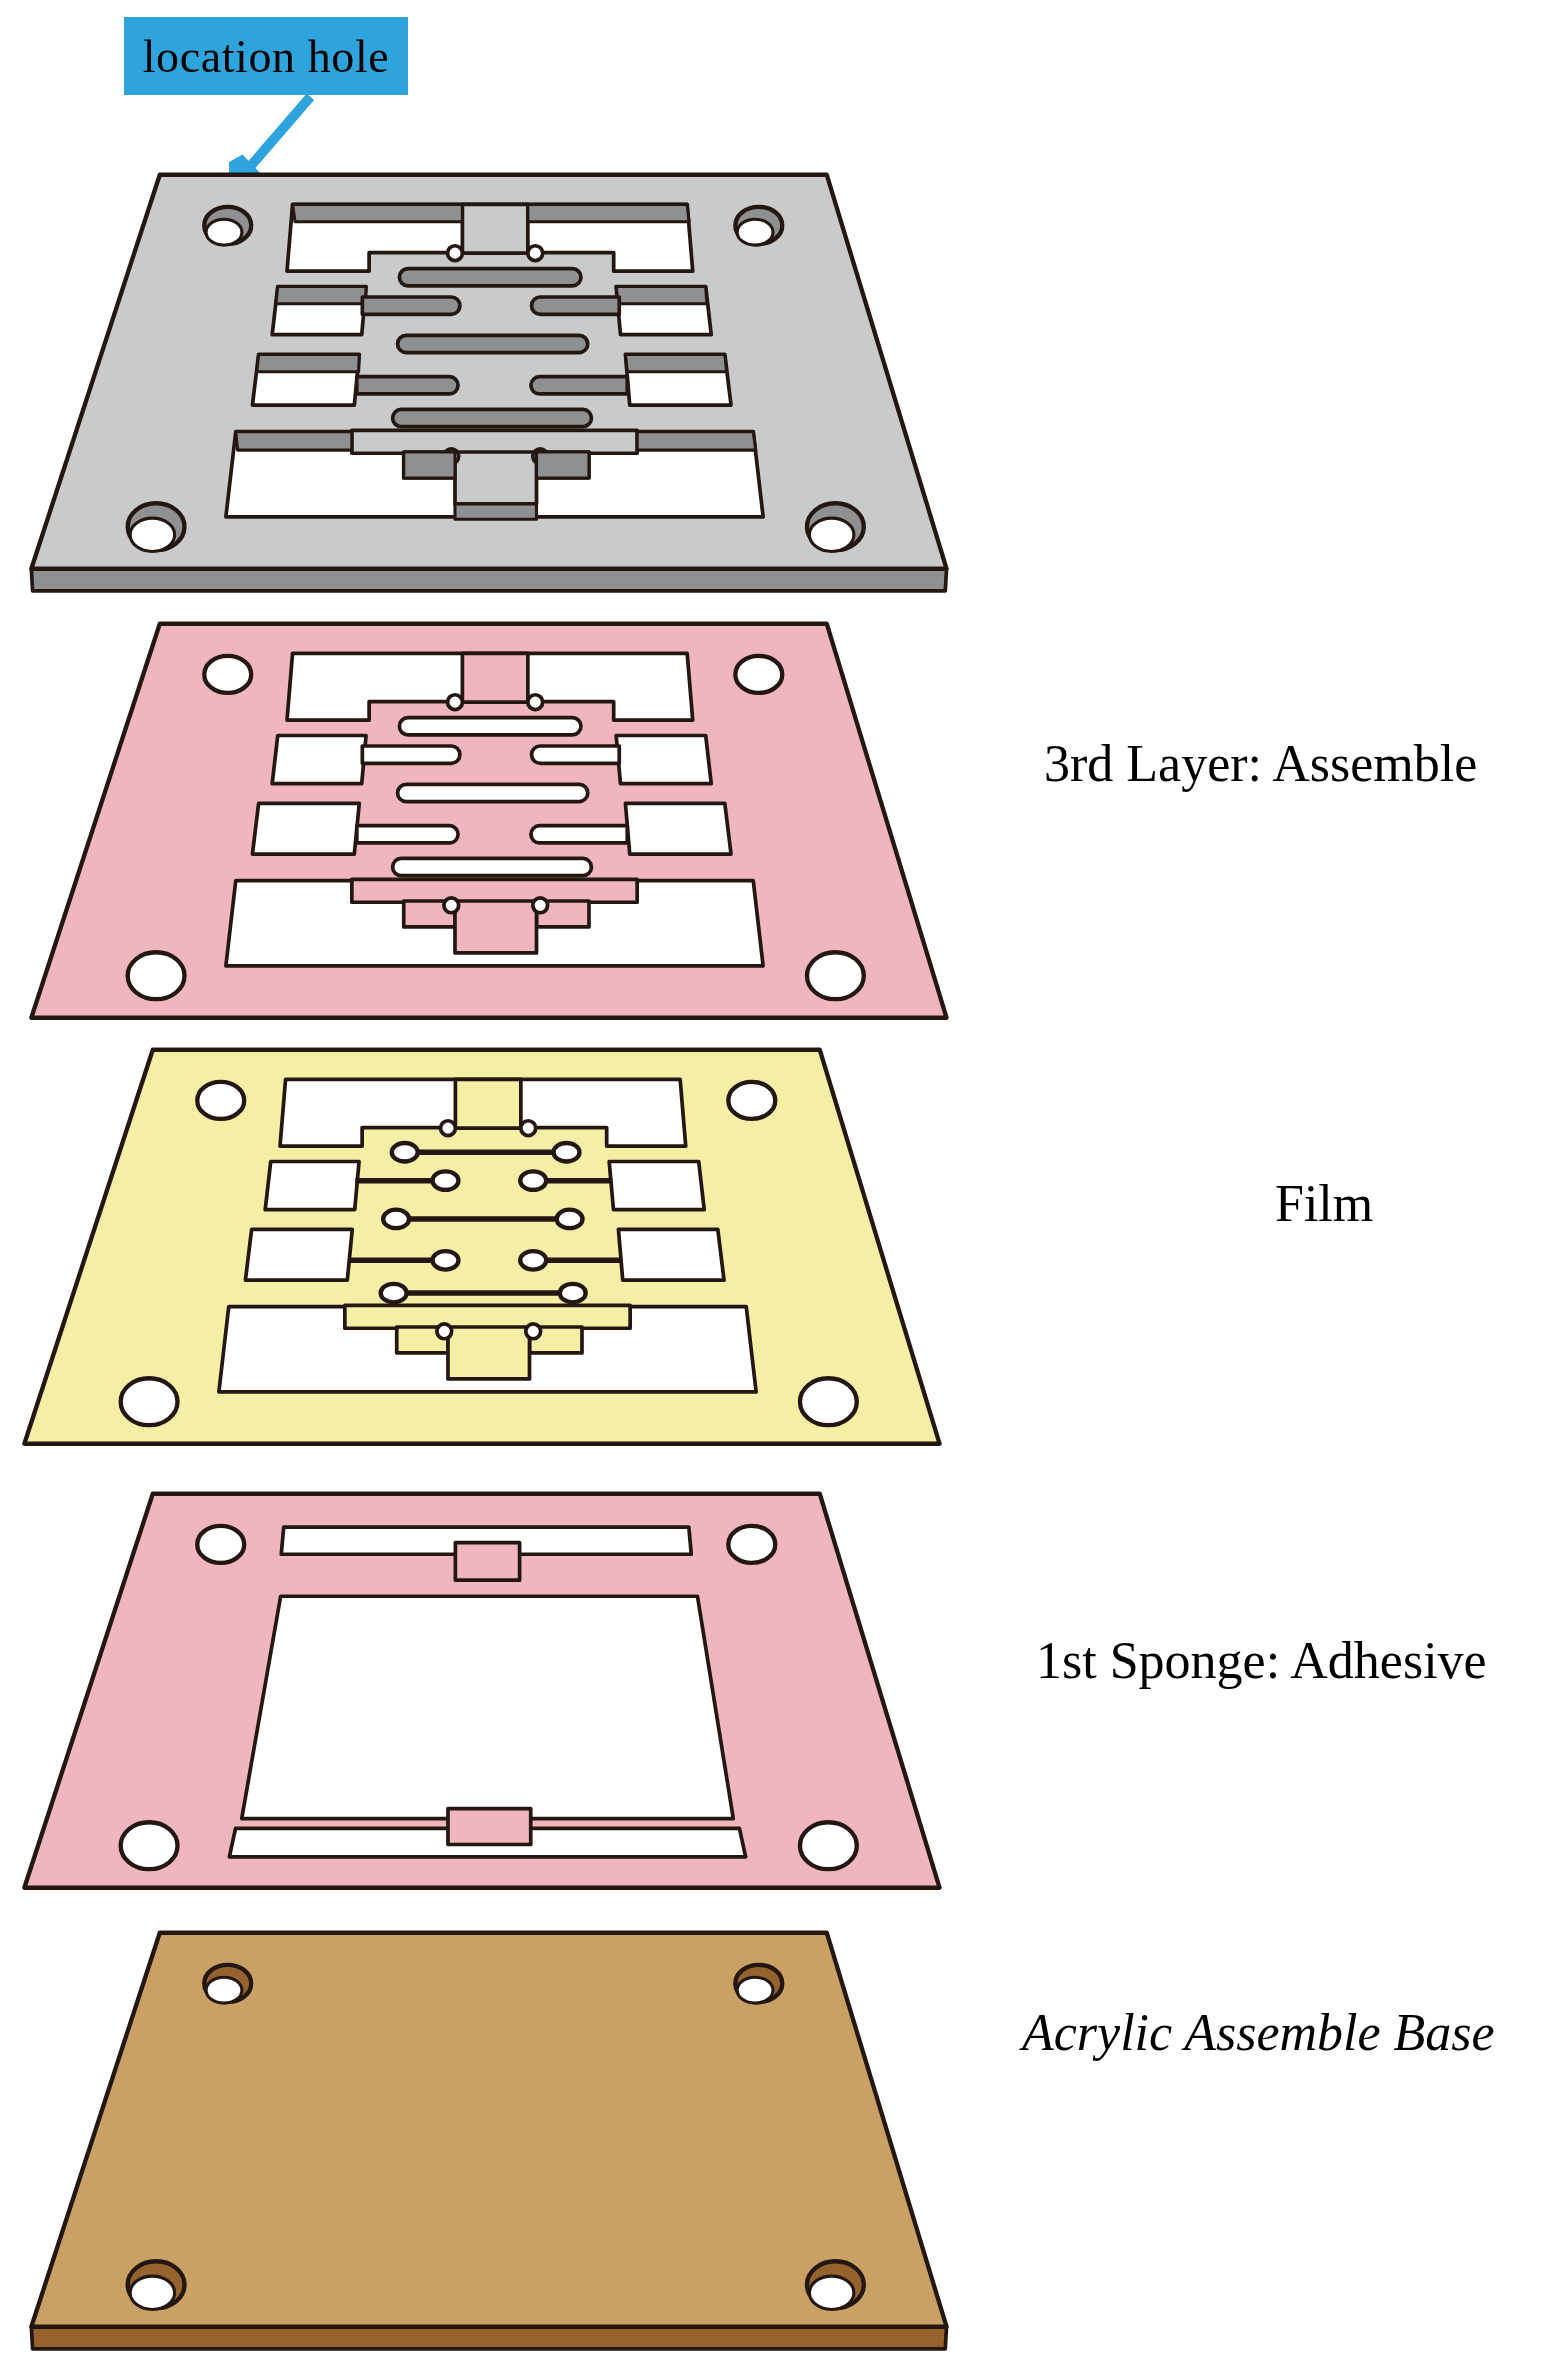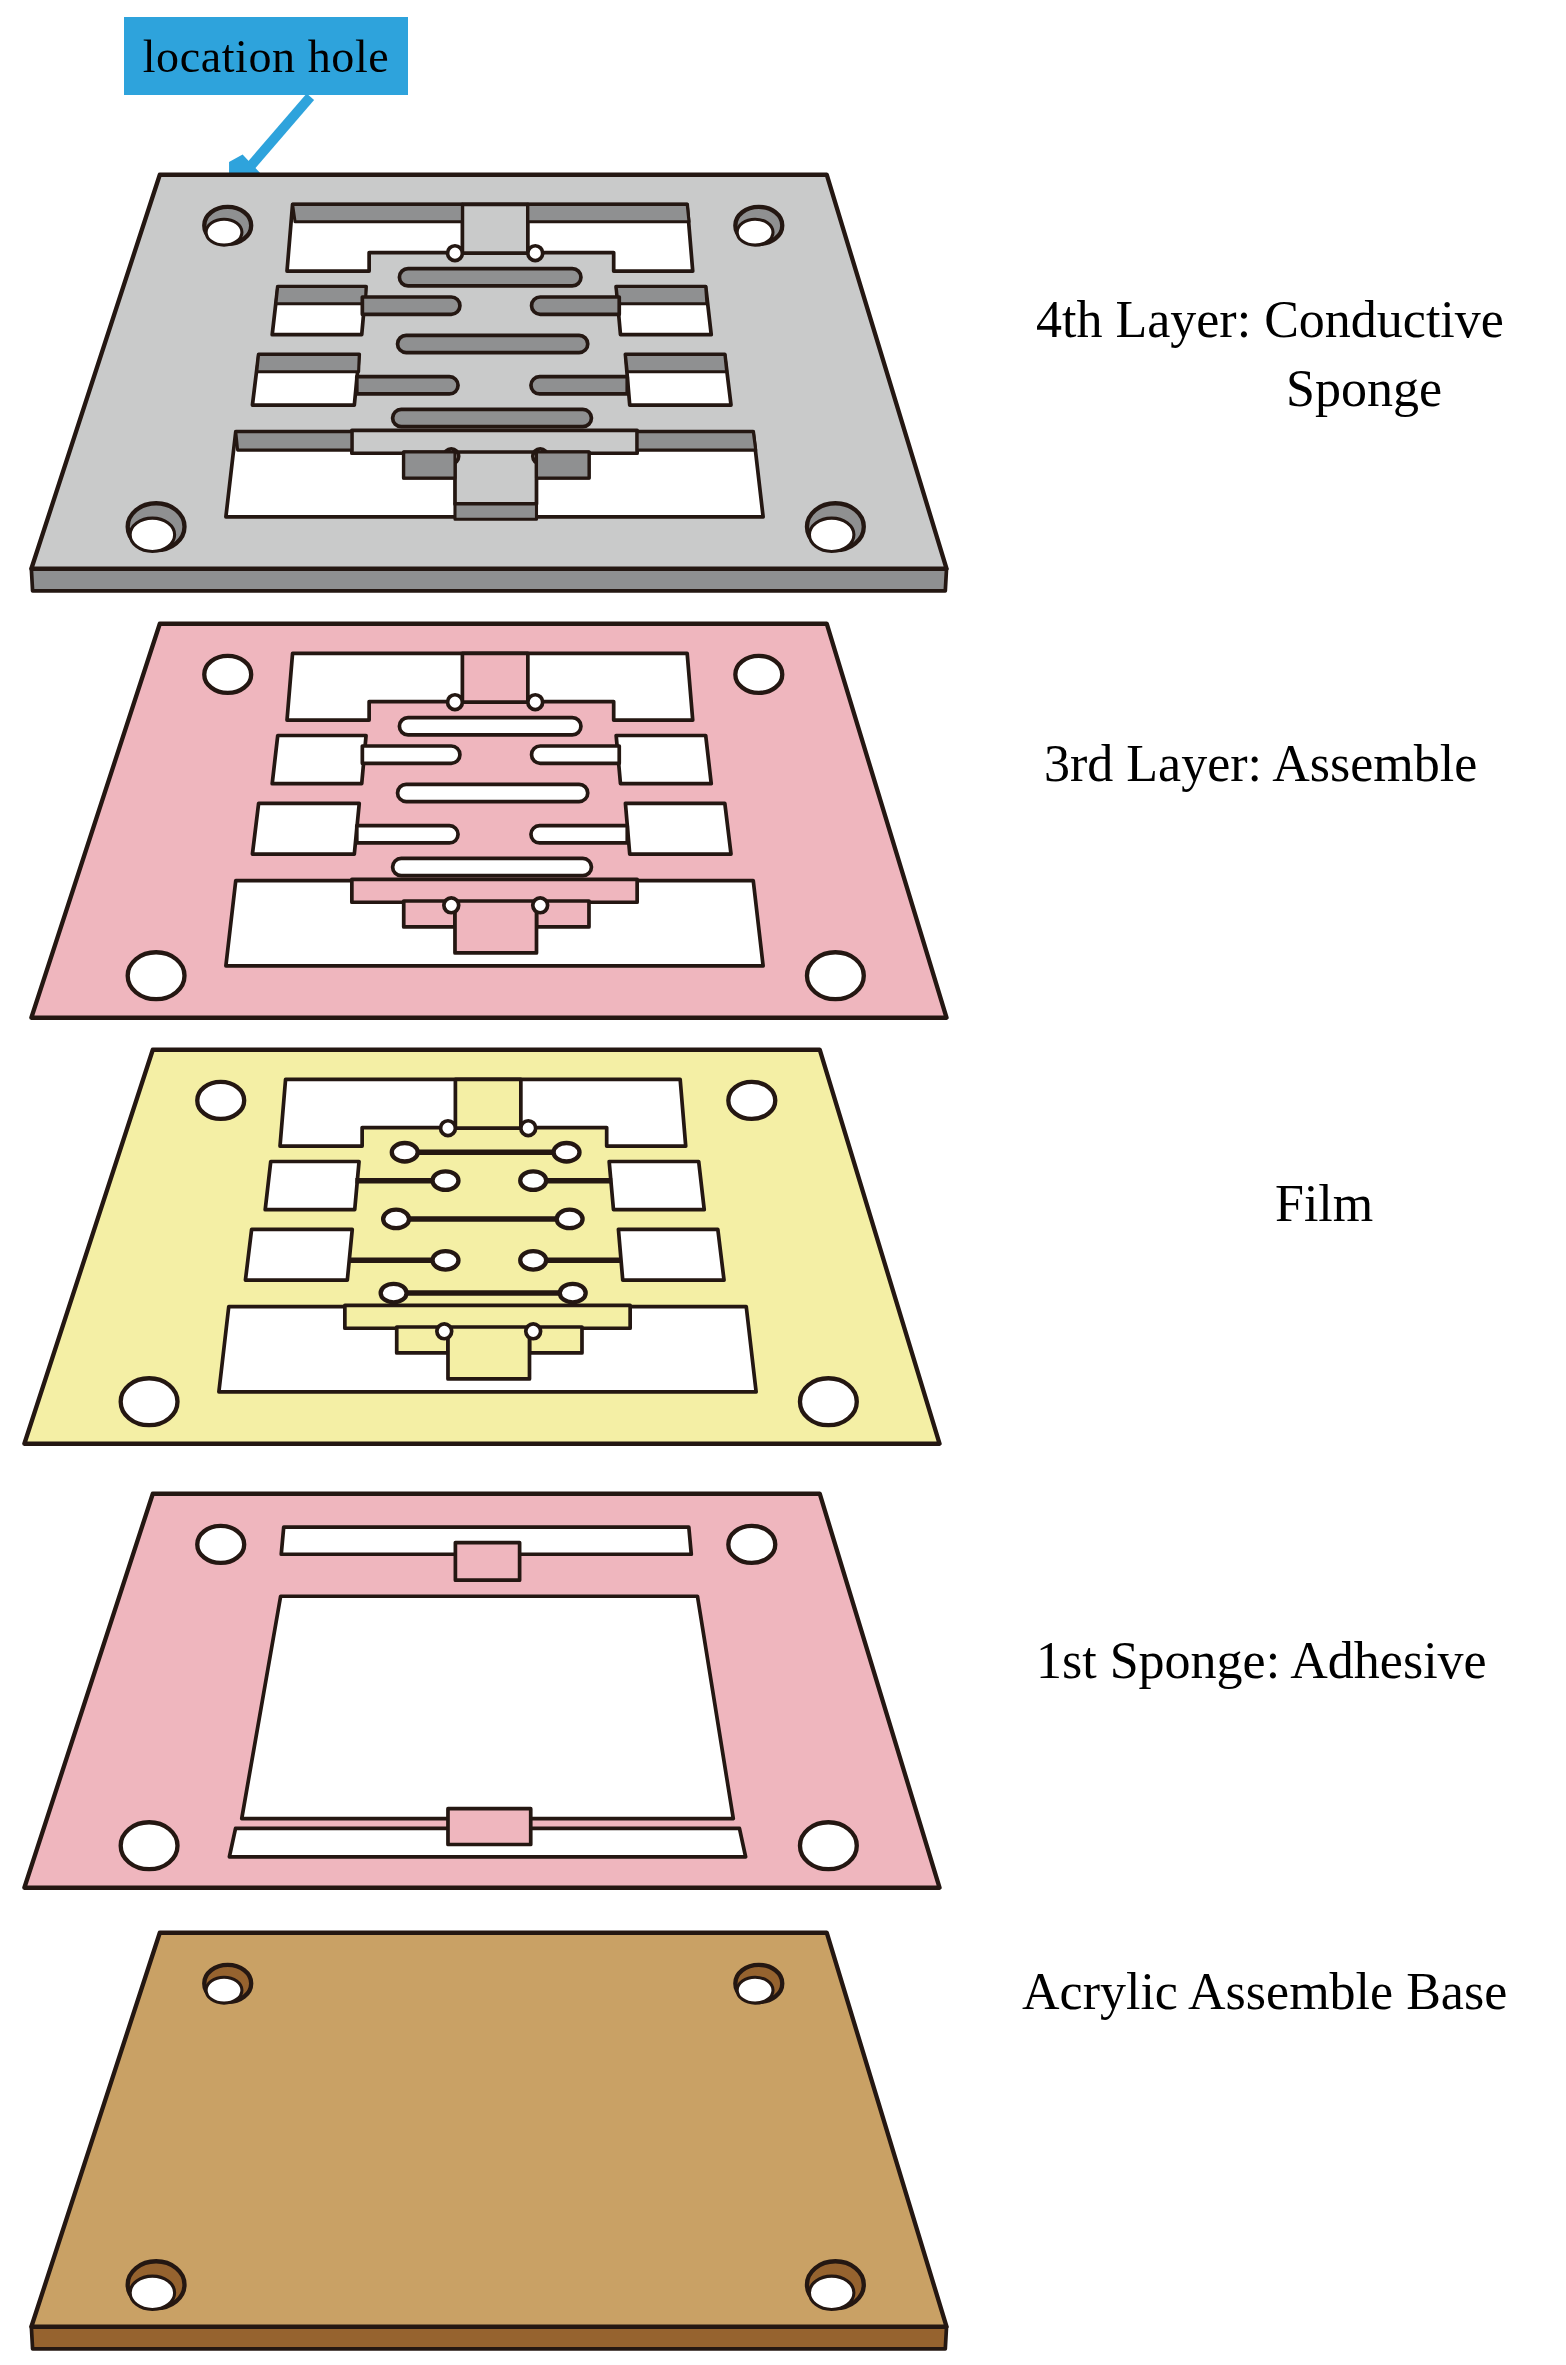--- a/index.html
+++ b/index.html
@@ -37,21 +37,21 @@
     color:#000;
     font-size:52px;
     line-height:69px;
     white-space:nowrap;
   }
   .layer-label .line2{padding-left:250px;}
   #label4{left:1036px; top:285px;}
   #label3{left:1044px; top:729px;}
   #label2{left:1025px; top:1169px;}
   #label1{left:1036px; top:1626px;}
-  #label0{left:1022px; top:1957px;}
+  #label0{left:1022px; top:1998px;font-style:italic;}
   .hidden-defs{position:absolute; width:0; height:0; overflow:hidden;}
 </style>
 </head>
 <body>
 
 <div class="page">
 
   <svg class="hidden-defs" aria-hidden="true">
     <defs>
       <g id="plate-thin">
@@ -184,24 +184,20 @@
       <path d="M 706,524 L 840,524 L 840,582 L 706,582 Z" style="fill:var(--plate)"></path>
     </g>
   </svg>
 
   <svg id="layer0" class="plate-svg" viewBox="0 0 1540 730">
     <use href="#plate-thickness"></use>
     <use href="#plate-thin"></use>
     <use href="#holes-3d"></use>
   </svg>
 
-  <div id="label4" class="layer-label">
-    <div class="line1">4th Layer: Conductive</div>
-    <div class="line2">Sponge</div>
-  </div>
   <div id="label3" class="layer-label">
     <div class="line1">3rd Layer: Assemble</div>
   </div>
   <div id="label2" class="layer-label">
     <div class="line2">Film</div>
   </div>
   <div id="label1" class="layer-label">
     <div class="line1">1st Sponge: Adhesive</div>
   </div>
   <div id="label0" class="layer-label">

